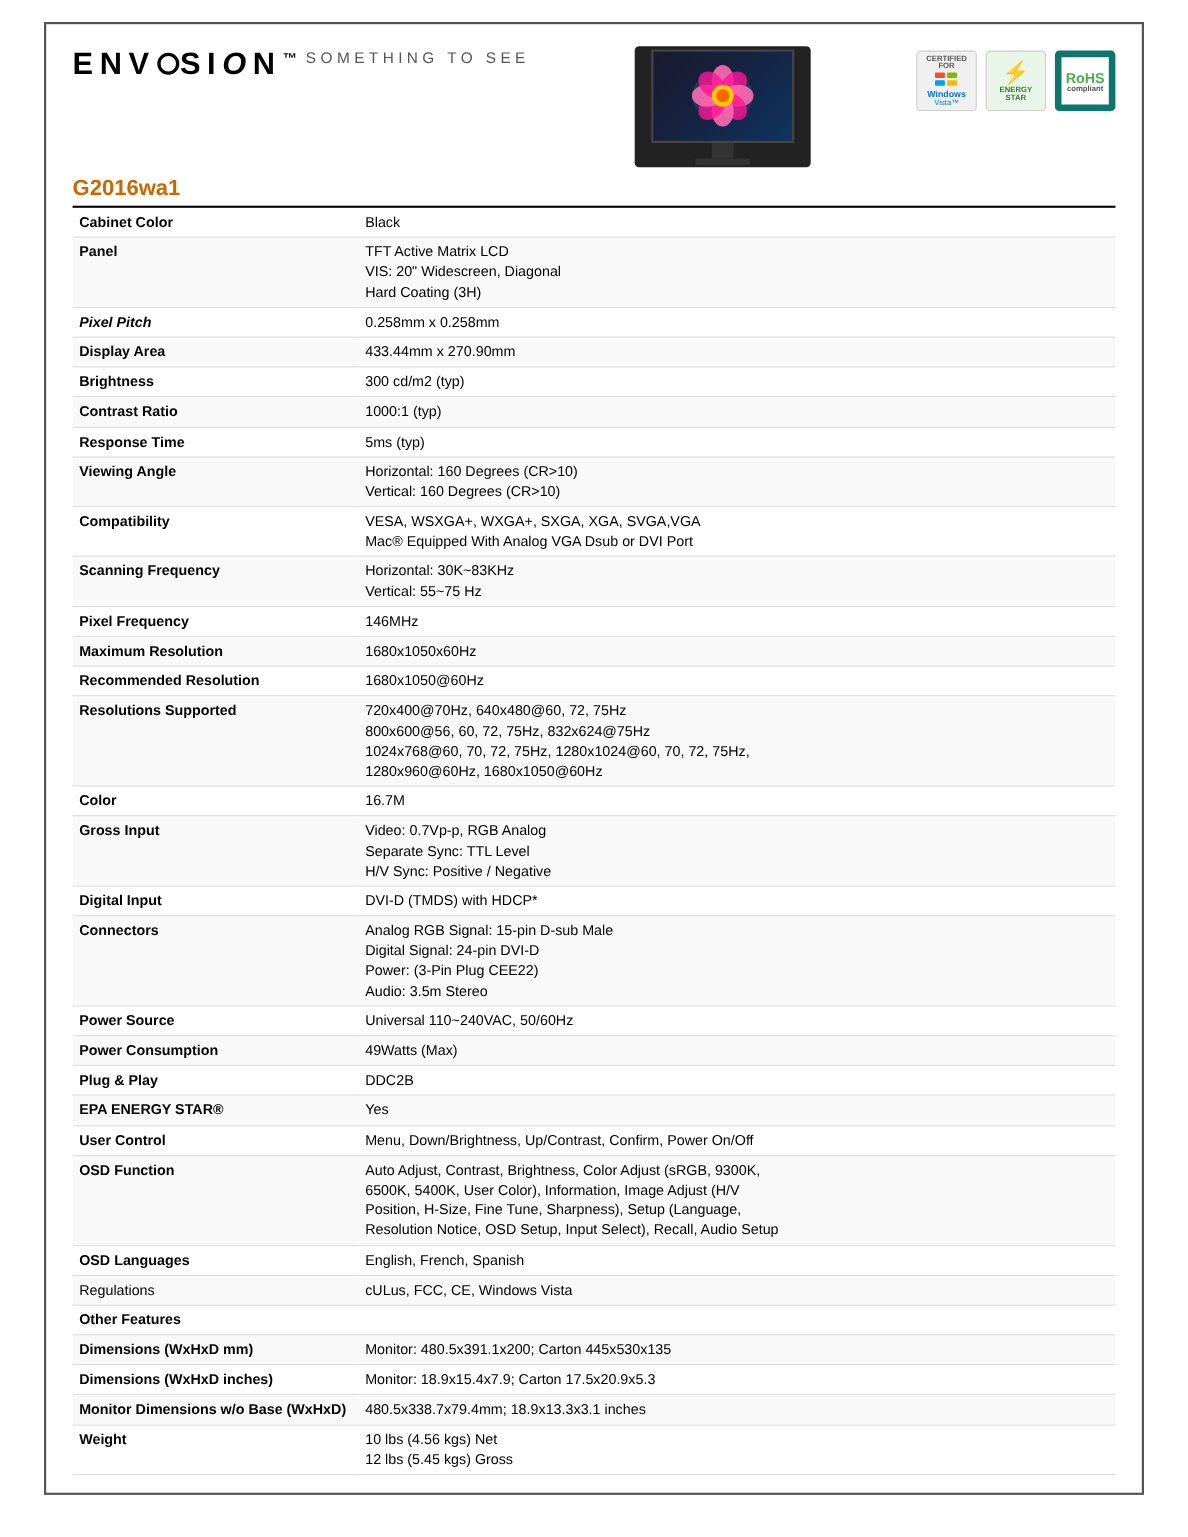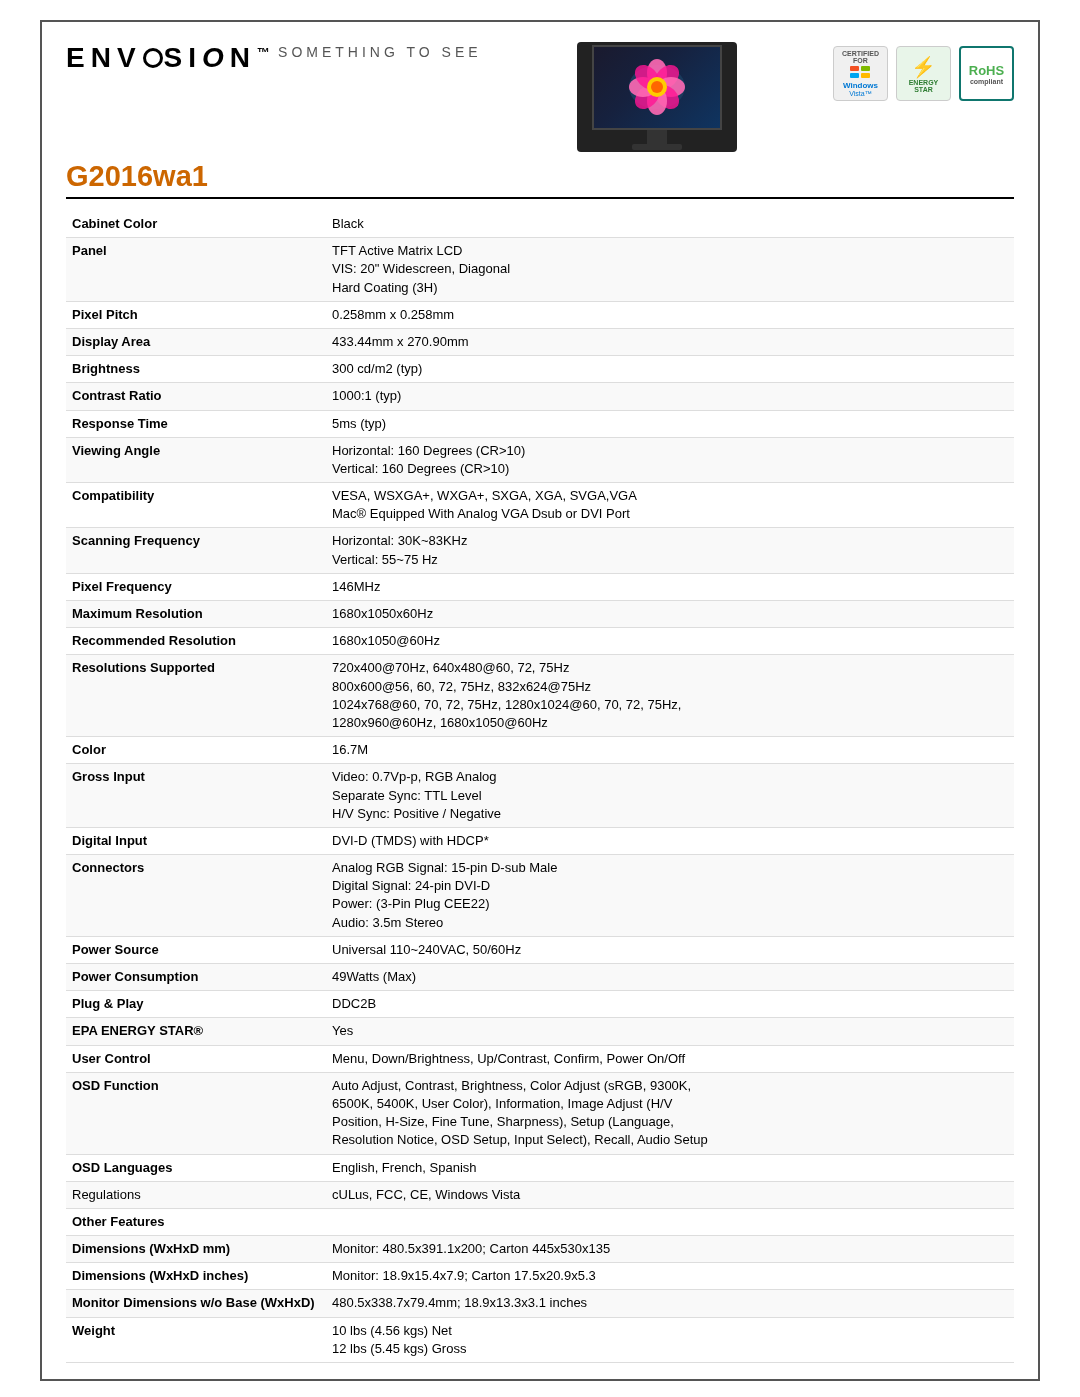--- a/index.html
+++ b/index.html
@@ -95,39 +95,39 @@
       padding: 3px;
     }
     .badge-windows {
       background: #f0f0f0;
     }
     .badge-energy {
       background: #e8f5e9;
     }
     .badge-rohs {
       background: #fff;
-      border: 2px solid #0f766e;
+      border: 6px solid #0f766e;
       color: #4caf50;
       font-weight: bold;
       font-size: 10px;
     }
     .windows-logo {
       display: grid;
       grid-template-columns: 1fr 1fr;
       gap: 2px;
       width: 20px;
       height: 20px;
       margin-bottom: 2px;
     }
     .win-pane { border-radius: 1px; }
     .product-title {
-      font-size: 29px;
+      font-size: 20px;
       font-weight: bold;
       color: #cc6600;
-      margin: 8px 0 12px 0;
+      margin: 8px 0 0 0;
       border-bottom: 2px solid #000;
       padding-bottom: 4px;
     }
     .spec-table {
       width: 100%;
       border-collapse: collapse;
     }
     .spec-table tr {
       border-bottom: 1px solid #ddd;
     }
@@ -221,21 +221,21 @@
     <tbody id="spec-tbody">
     <tr>
           <td style="font-weight: bold; width: 260px;">Cabinet Color</td>
           <td>Black</td>
         </tr>
         <tr>
           <td style="font-weight: bold; width: 260px;">Panel</td>
           <td>TFT Active Matrix LCD<br>VIS: 20" Widescreen, Diagonal<br>Hard Coating (3H)</td>
         </tr>
         <tr>
-          <td style="font-weight: bold; width: 260px;">Pixel Pitch</td>
+          <td style="font-weight: bold; width: 260px; font-style: italic;">Pixel Pitch</td>
           <td>0.258mm x 0.258mm</td>
         </tr>
         <tr>
           <td style="font-weight: bold; width: 260px;">Display Area</td>
           <td>433.44mm x 270.90mm</td>
         </tr>
         <tr>
           <td style="font-weight: bold; width: 260px;">Brightness</td>
           <td>300 cd/m2 (typ)</td>
         </tr>

